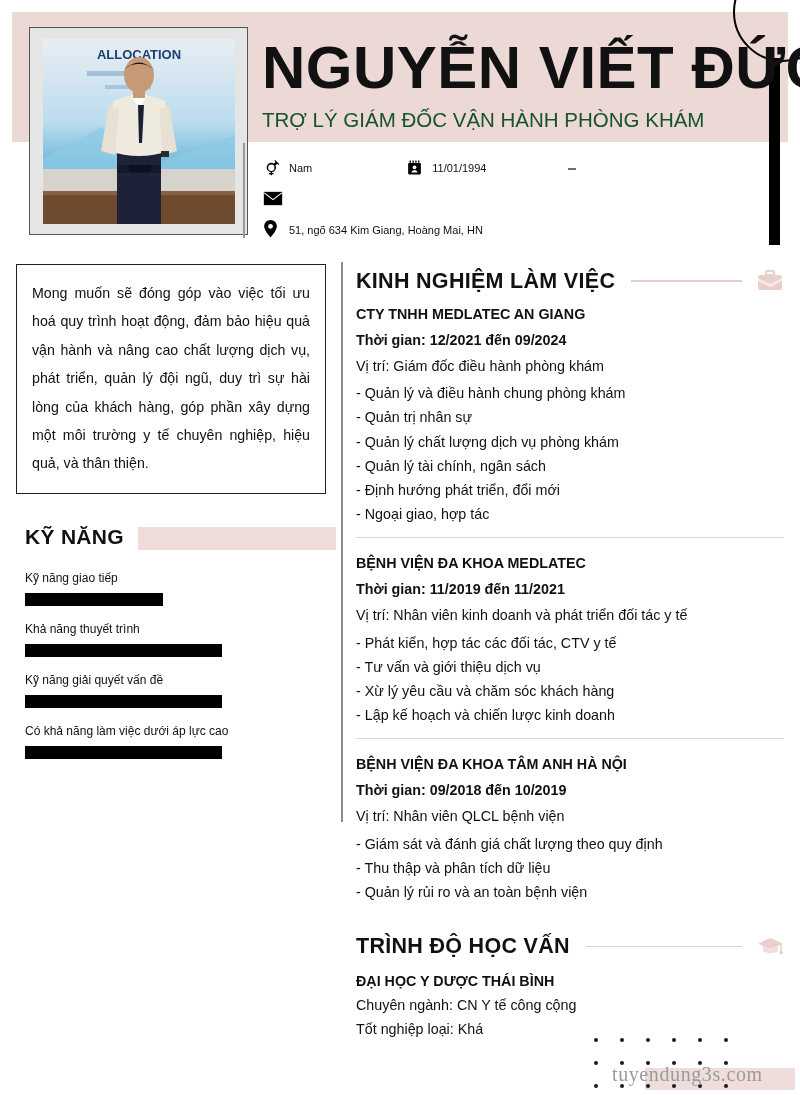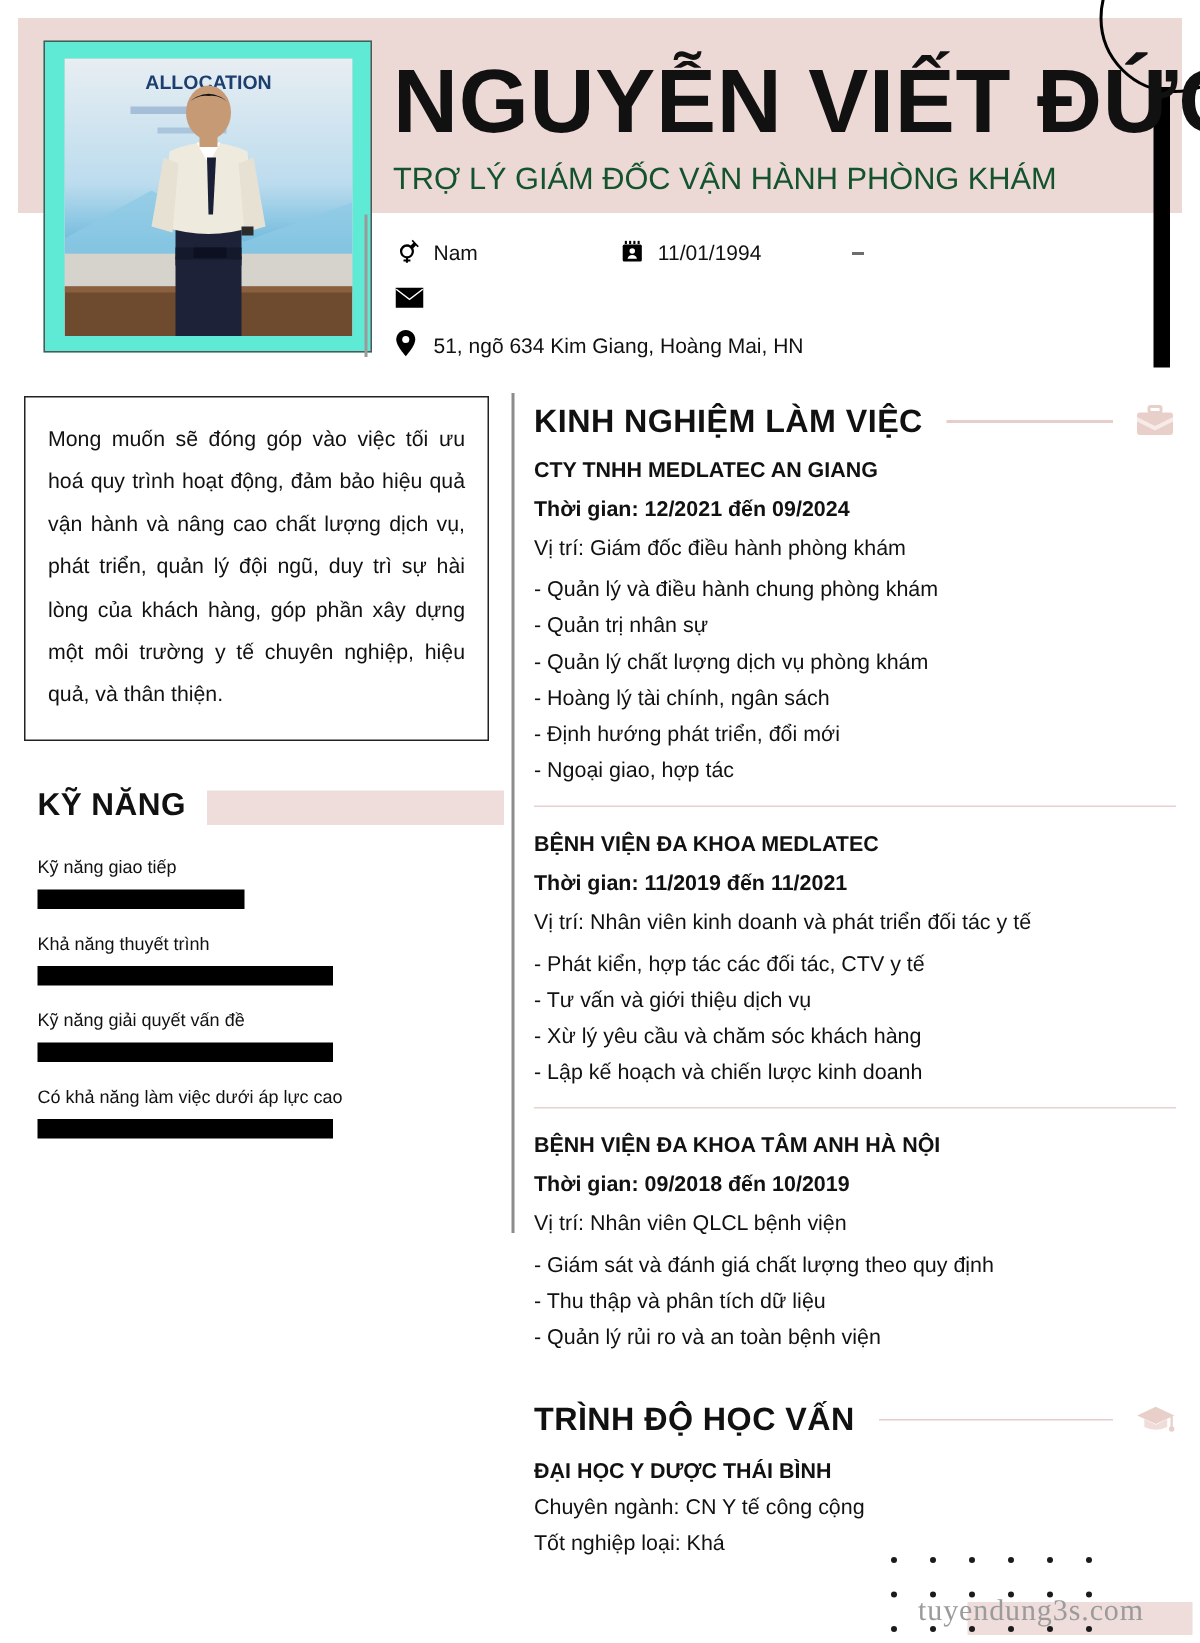--- a/index.html
+++ b/index.html
@@ -23,21 +23,21 @@
   }
   .circle-outline{
     position:absolute;left:733px;top:-38px;width:96px;height:96px;
     border:2.5px solid #000;border-radius:50%;
     background:transparent;
   }
 
   
   .photo-frame{
     position:absolute;left:29px;top:27px;width:219px;height:208px;
-    background:#5eead4;border:1.5px solid #555;
+    background:#e5e5e5;border:1.5px solid #555;
     box-sizing:border-box;
   }
   .photo{
     position:absolute;left:13px;top:11px;width:192px;height:185px;
     overflow:hidden;background:#cfd9de;
   }
   .photo svg{display:block;}
 
   
   .name-rule{
@@ -57,21 +57,21 @@
   }
 
   
   .contact{position:absolute;left:263px;top:152px;width:500px;}
   .c-row{display:flex;align-items:center;height:31px;}
   .c-item{display:flex;align-items:center;}
   .c-icon{
     width:26px;min-width:26px;display:flex;align-items:center;
     justify-content:flex-start;color:#000;
   }
-  .c-text{font-size:14px;color:#111;}
+  .c-text{font-size:11px;color:#111;}
   .c-gap{width:94px;}
   .phone-dash{
     position:absolute;left:568px;top:168px;width:8px;height:2px;background:#6d6d6d;
   }
 
   
   .left-col{position:absolute;left:16px;top:264px;width:310px;}
   .summary-box{
     border:1.5px solid #222;padding:14px 15px 15px 15px;
     box-sizing:border-box;width:310px;
@@ -312,21 +312,21 @@
     </div>
 
     <div class="entry">
       <div class="org">CTY TNHH MEDLATEC AN GIANG</div>
       <div class="period">Thời gian: 12/2021 đến 09/2024</div>
       <div class="position">Vị trí: Giám đốc điều hành phòng khám</div>
       <ul class="bullets">
         <li>- Quản lý và điều hành chung phòng khám</li>
         <li>- Quản trị nhân sự</li>
         <li>- Quản lý chất lượng dịch vụ phòng khám</li>
-        <li>- Hoàng lý tài chính, ngân sách</li>
+        <li>- Quản lý tài chính, ngân sách</li>
         <li>- Định hướng phát triển, đổi mới</li>
         <li>- Ngoại giao, hợp tác</li>
       </ul>
     </div>
 
     <div class="entry-div"></div>
 
     <div class="entry">
       <div class="org">BỆNH VIỆN ĐA KHOA MEDLATEC</div>
       <div class="period">Thời gian: 11/2019 đến 11/2021</div>

